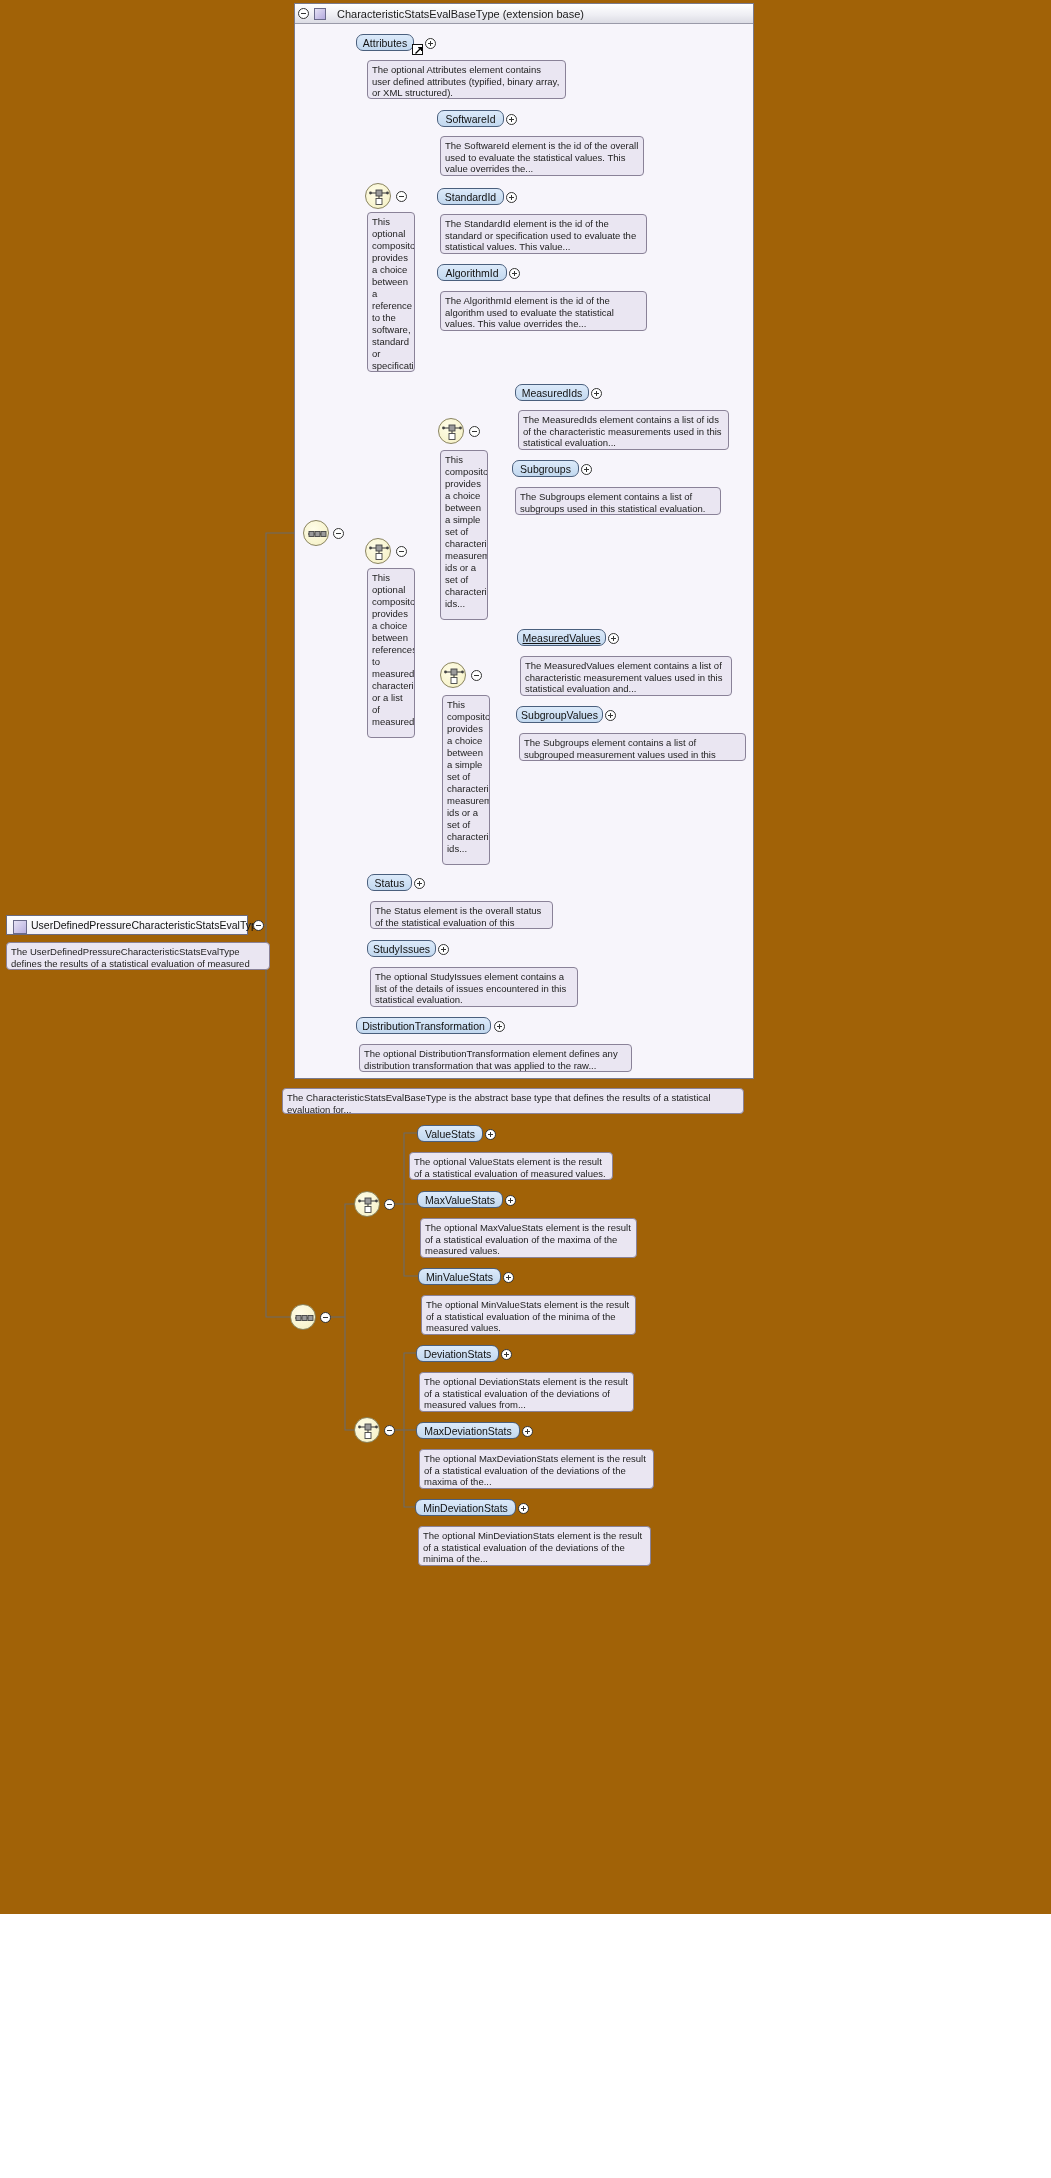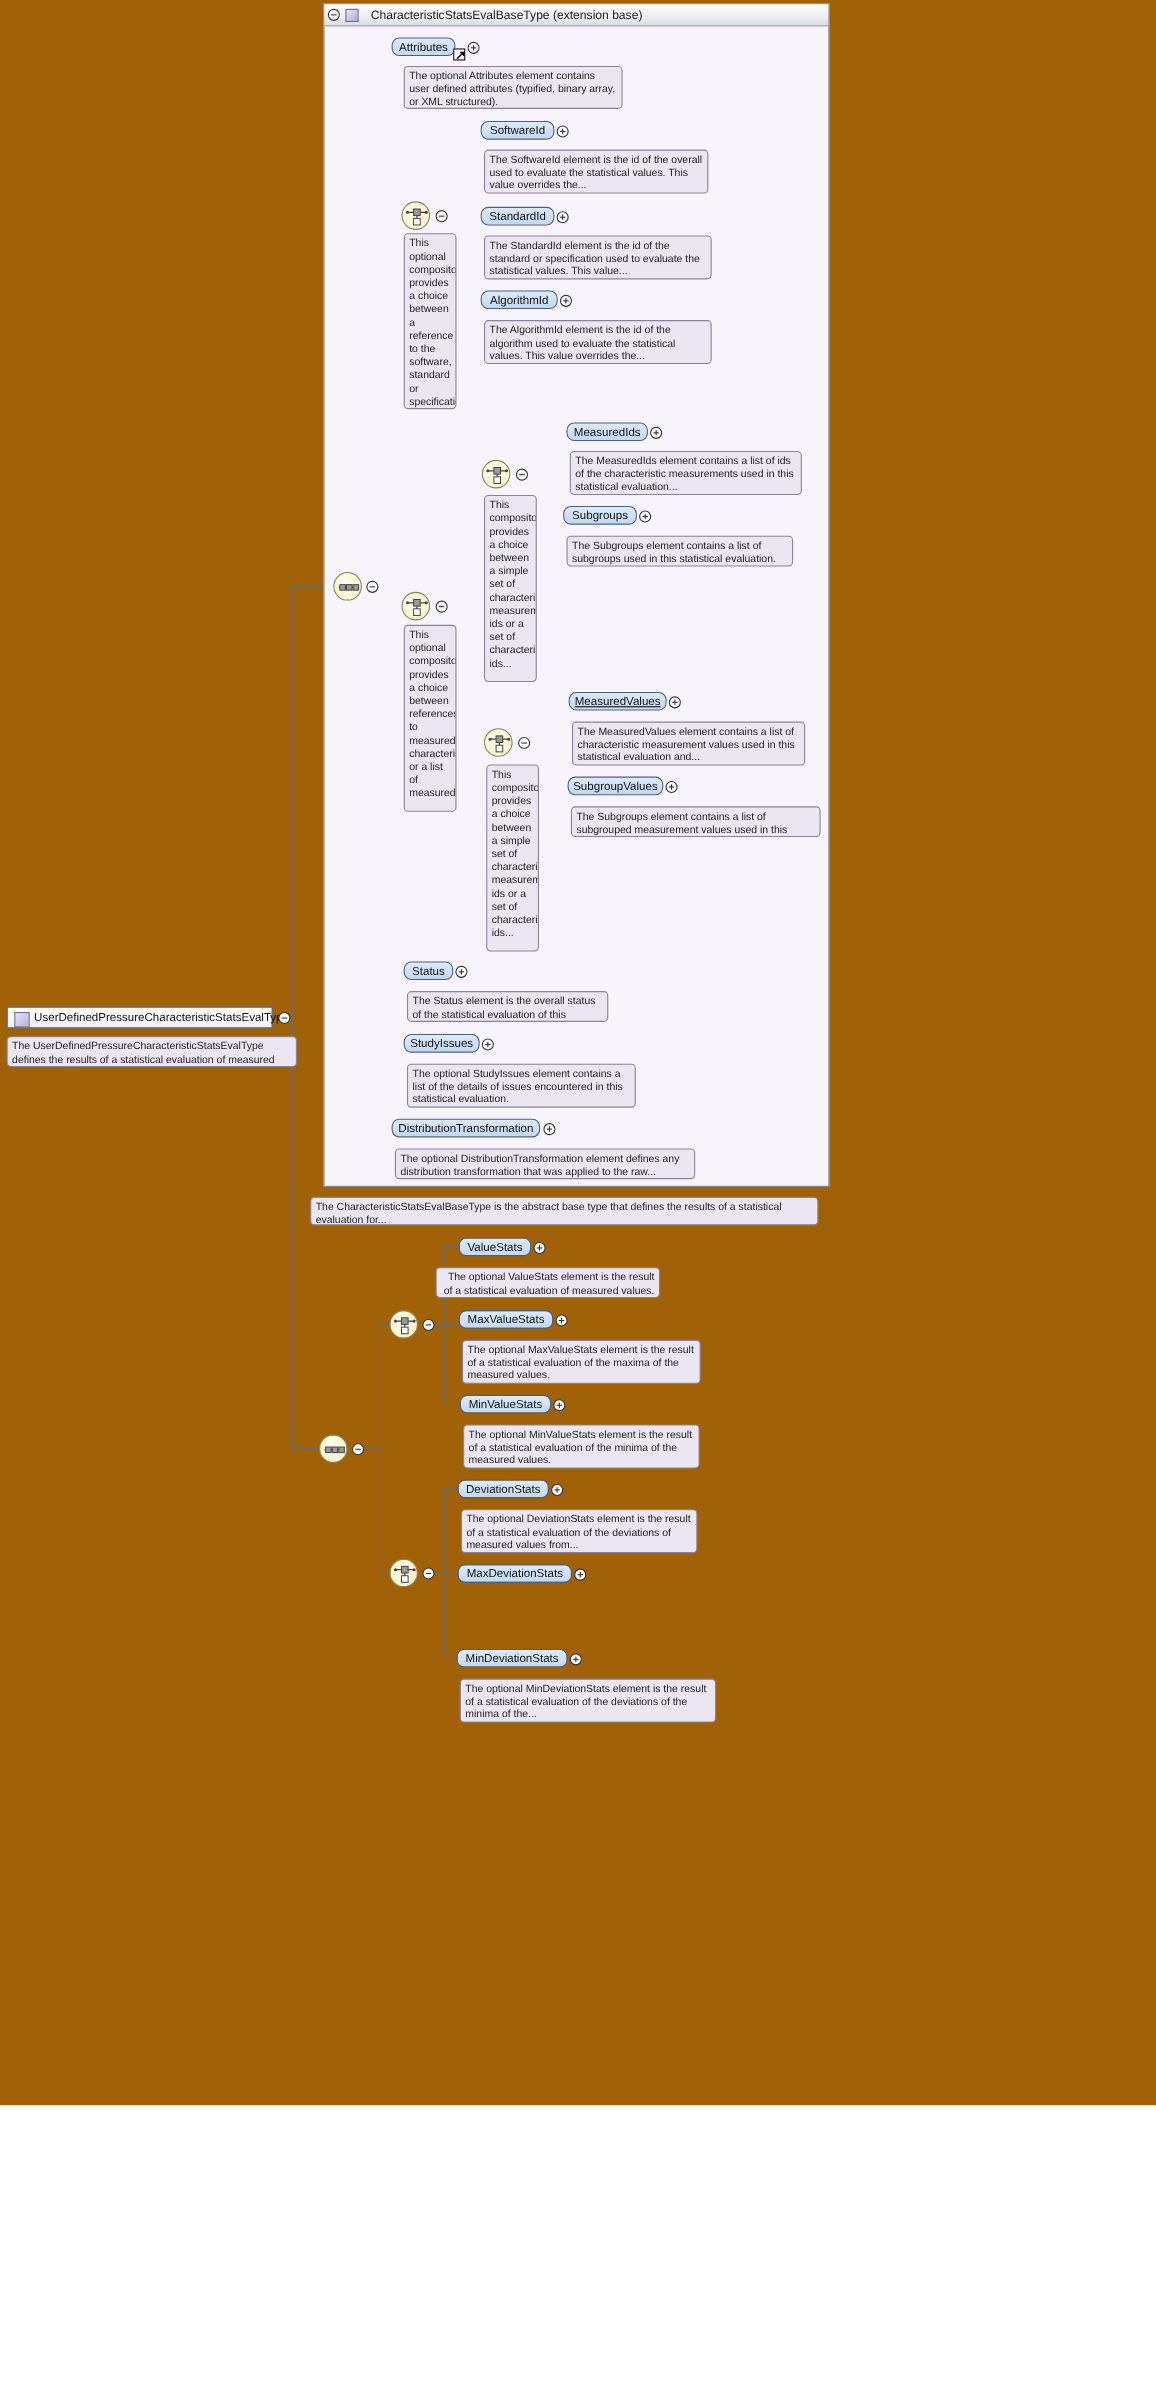--- a/index.html
+++ b/index.html
@@ -396,21 +396,21 @@
       <rect x="10" y="6" width="6" height="6" fill="#9a9a9a" stroke="#444" stroke-width="0.9"></rect>
       <rect x="10" y="14.5" width="6" height="6" fill="#fff" stroke="#444" stroke-width="0.9"></rect>
     </svg>
   </div>
   <div class="tgl abs" style="left:384px;top:1199px;"></div>
 
   <div class="elem abs" style="left:417px;top:1125px;width:66px;">
     <span>ValueStats</span>
   </div>
   <div class="tgl plus abs" style="left:485px;top:1129px;"></div>
-  <div class="anno abs" style="left:396px;top:1152px;width:204px;height:28px;text-align:right;">
+  <div class="anno abs" style="left:409px;top:1152px;width:204px;height:28px;">
     <span>The optional ValueStats element is the result of a statistical evaluation of measured values.</span>
   </div>
 
   <div class="elem abs" style="left:417px;top:1191px;width:86px;">
     <span>MaxValueStats</span>
   </div>
   <div class="tgl plus abs" style="left:505px;top:1195px;"></div>
   <div class="anno abs" style="left:420px;top:1218px;width:217px;height:40px;">
     <span>The optional MaxValueStats element is the result of a statistical evaluation of the maxima of the measured values.</span>
   </div>
@@ -440,20 +440,23 @@
   </div>
   <div class="tgl plus abs" style="left:501px;top:1349px;"></div>
   <div class="anno abs" style="left:419px;top:1372px;width:215px;height:40px;">
     <span>The optional DeviationStats element is the result of a statistical evaluation of the deviations of measured values from...</span>
   </div>
 
   <div class="elem abs" style="left:416px;top:1422px;width:104px;">
     <span>MaxDeviationStats</span>
   </div>
   <div class="tgl plus abs" style="left:522px;top:1426px;"></div>
+  <div class="anno abs" style="left:419px;top:1449px;width:235px;height:40px;">
+    <span>The optional MaxDeviationStats element is the result of a statistical evaluation of the deviations of the maxima of the...</span>
+  </div>
 
   <div class="elem abs" style="left:415px;top:1499px;width:101px;">
     <span>MinDeviationStats</span>
   </div>
   <div class="tgl plus abs" style="left:518px;top:1503px;"></div>
   <div class="anno abs" style="left:418px;top:1526px;width:233px;height:40px;">
     <span>The optional MinDeviationStats element is the result of a statistical evaluation of the deviations of the minima of the...</span>
   </div>
 
 </div>

